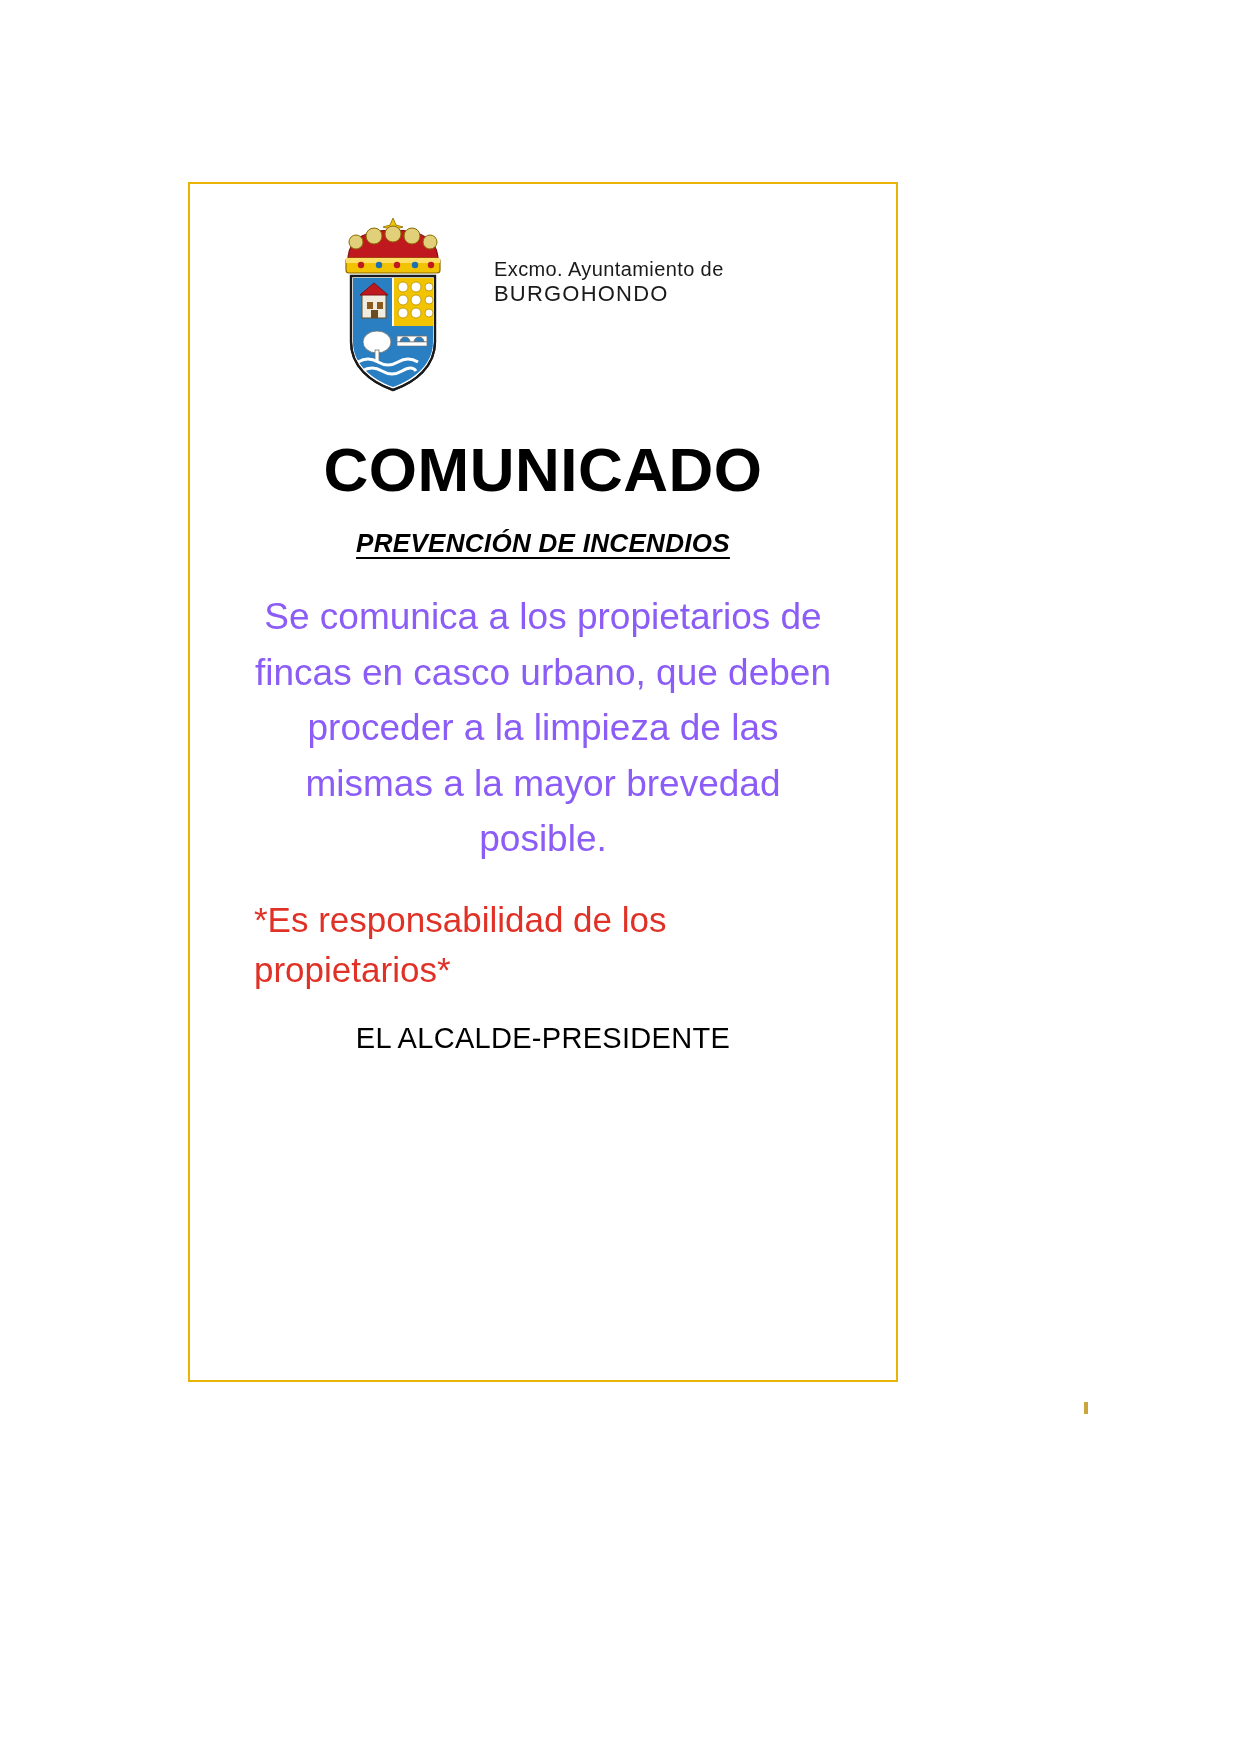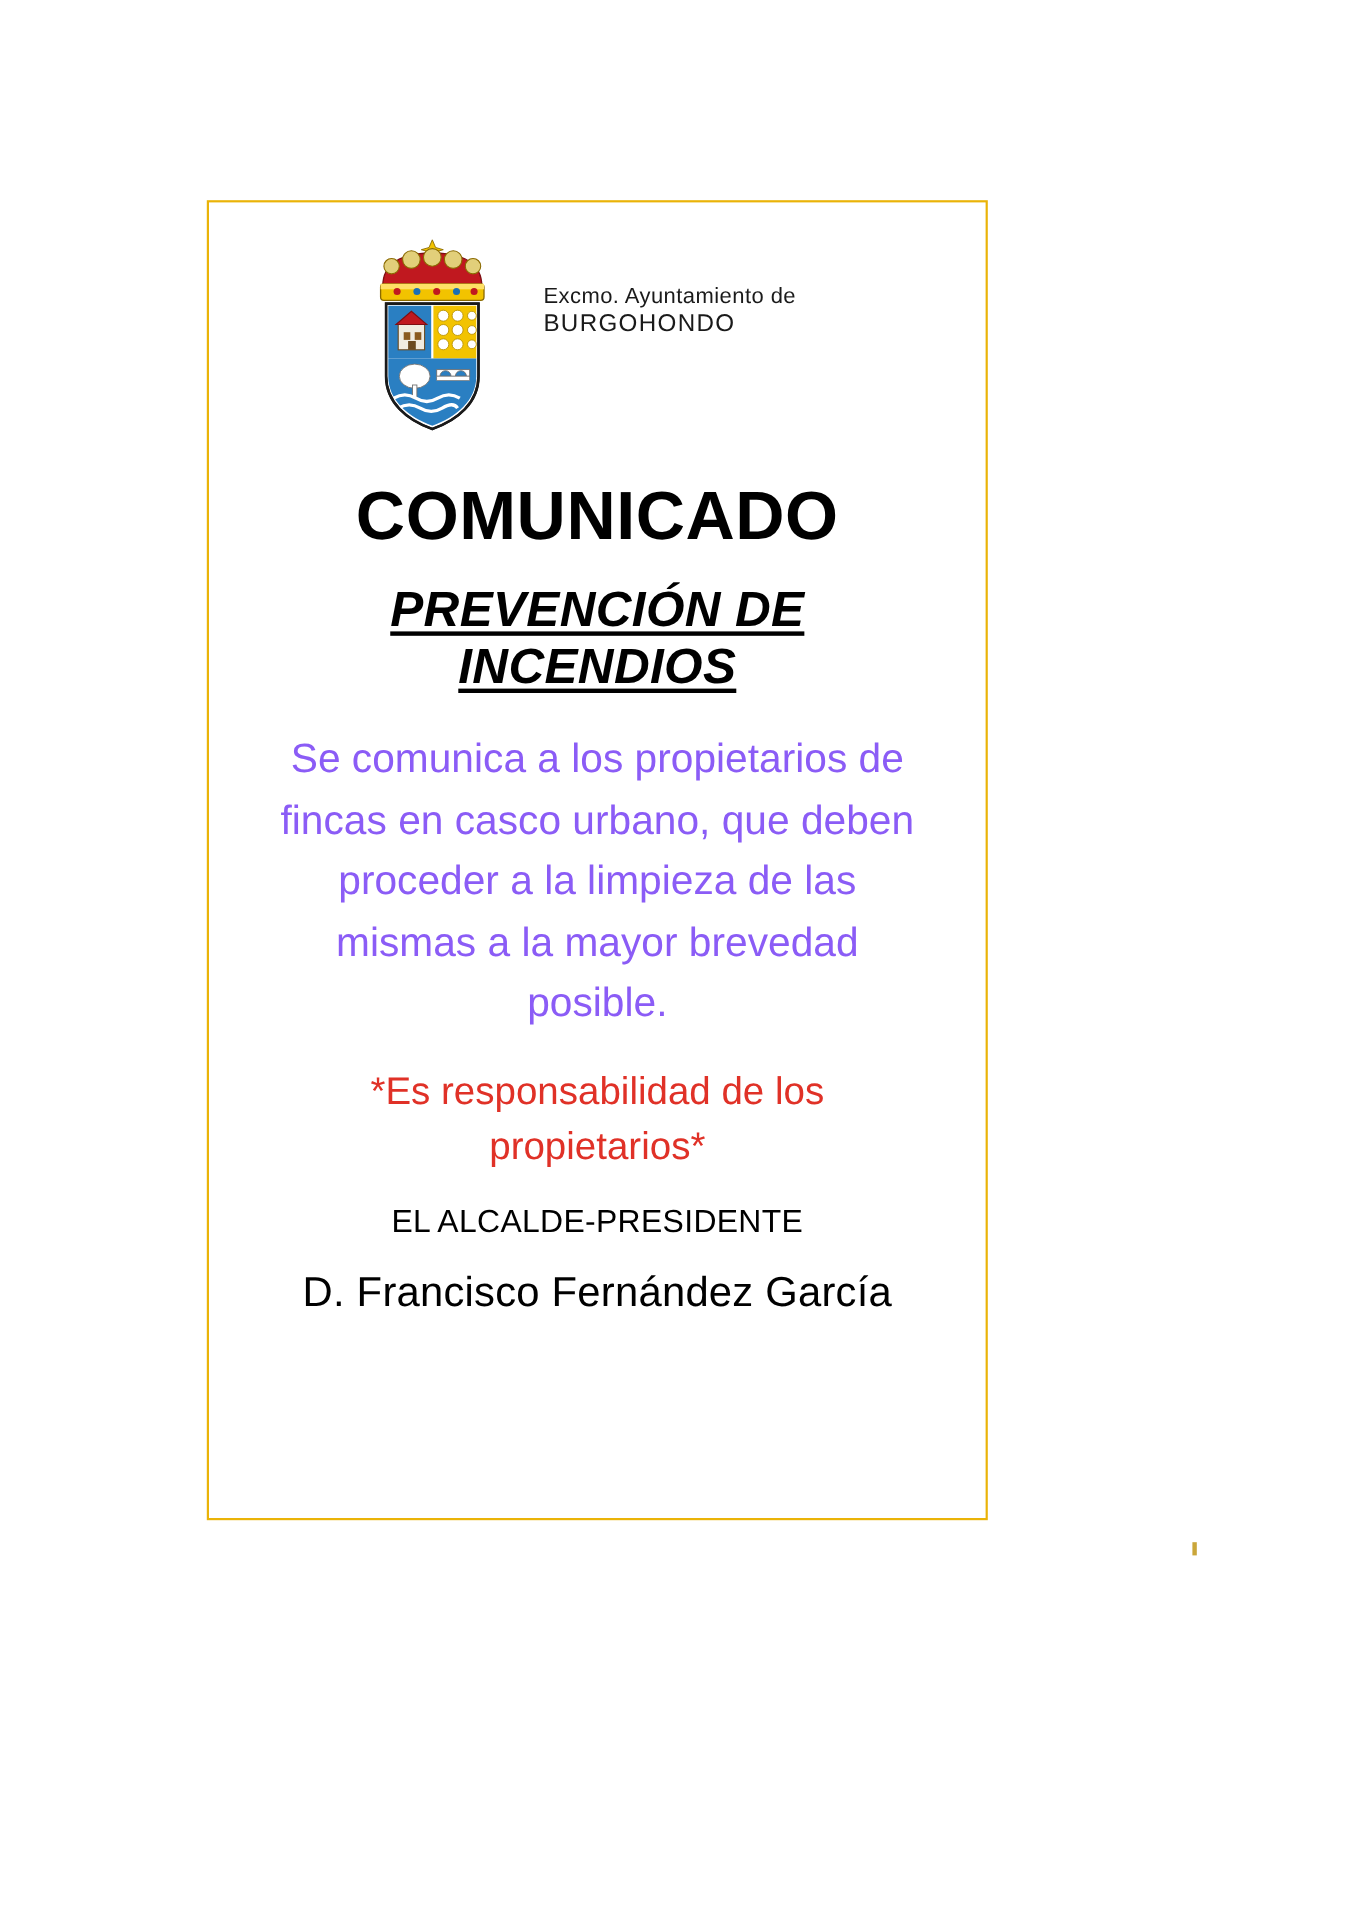--- a/index.html
+++ b/index.html
@@ -82,40 +82,39 @@
     text-align: center;
     font-size: 62px;
     font-weight: bold;
     letter-spacing: 0.5px;
     margin-top: 38px;
     line-height: 1.05;
   }
 
   .subtitle {
     text-align: center;
-    font-size: 45px;
+    font-size: 26px;
     font-weight: bold;
     font-style: italic;
     text-decoration: underline;
     text-underline-offset: 5px;
     margin-top: 26px;
     letter-spacing: 0.3px;
   }
 
   .body-text {
     text-align: center;
     font-size: 37px;
     line-height: 1.50;
     margin-top: 30px;
     padding: 0 18px;
     color: #8b5cf6;
   }
 
   .highlight {
-    text-align: center;
     font-size: 35px;
     line-height: 1.45;
     margin-top: 28px;
     padding: 0 30px;
   }
 
   .thanks {
     text-align: center;
     font-size: 35px;
     margin-top: 30px;
@@ -232,20 +231,19 @@
 
       <div class="subtitle">PREVENCIÓN DE INCENDIOS</div>
 
       <div class="body-text">Se comunica a los propietarios de fincas en casco urbano, que deben proceder a la limpieza de las mismas a la mayor brevedad posible.</div>
 
       <div class="highlight" style="color:#e03127;">*Es responsabilidad de los propietarios*</div>
 
 
       <div class="role">EL ALCALDE-PRESIDENTE</div>
 
-      <div class="signer">D. Francisco Fernández García</div>
 
     </div>
   </div>
 
   <div class="mark-dot"></div>
 
 </div>
 
 </body></html>

